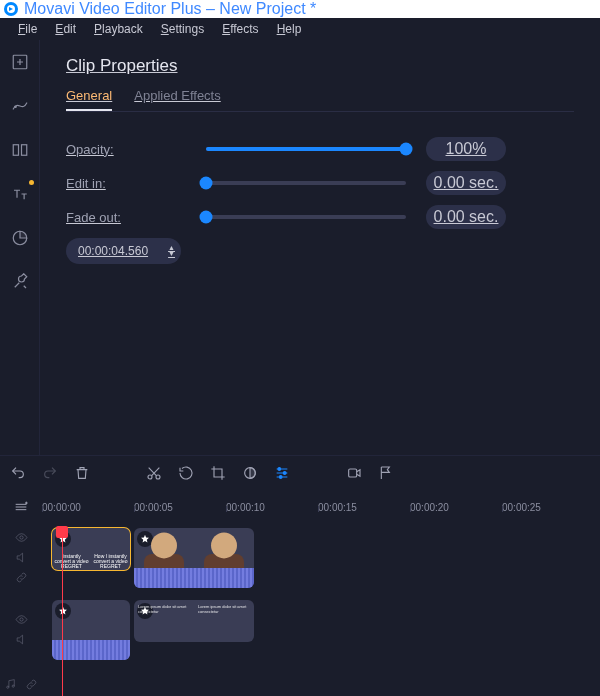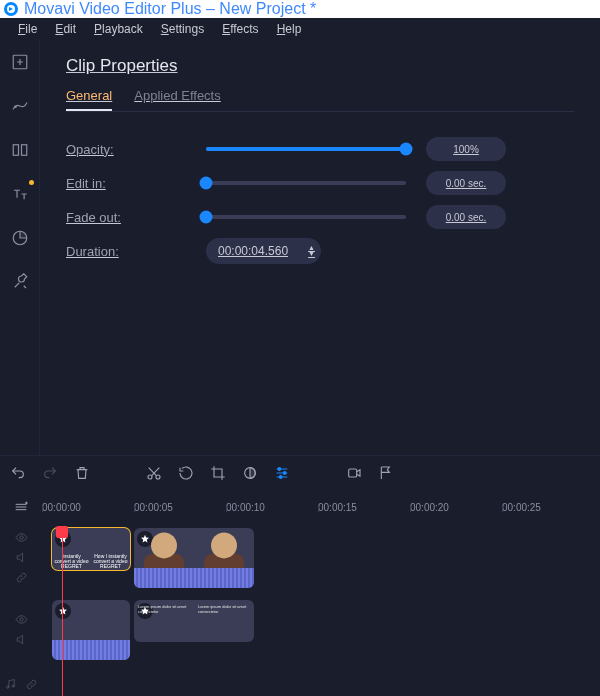--- a/index.html
+++ b/index.html
@@ -22,21 +22,21 @@
   .props-title { font-size: 17px; color: #e5e6ef; margin-bottom: 12px; }
   .tabs { display:flex; gap: 22px; border-bottom: 1px solid #2a2d44; margin-bottom: 20px; }
   .tab { padding-bottom: 6px; color:#7f8294; font-size: 13px; }
   .tab.active { color:#fdba74; border-bottom: 2px solid #e5e6ef; }
   .prop-row { display:flex; align-items:center; height: 34px; }
   .prop-label { width: 140px; color:#9fa2b3; font-size: 13px; }
   .slider-wrap { flex:1; display:flex; align-items:center; }
   .slider { position:relative; width: 200px; height: 4px; border-radius: 2px; background:#3a3d55; }
   .slider .fill { position:absolute; height:100%; background:#1b87ff; border-radius:2px; left:0; }
   .slider .thumb { position:absolute; top:50%; width:13px; height:13px; background:#1b87ff; border-radius:50%; transform:translate(-50%,-50%); }
-  .value-chip { width: 80px; height:24px; border-radius: 12px; background:#2c3049; color:#c8c9d4; display:flex; align-items:center; justify-content:center; font-size:10px; margin-left: 20px; }
+  .value-chip { width: 80px; height:24px; border-radius: 12px; background:#2c3049; color:#c8c9d4; display:flex; align-items:center; justify-content:center; font-size:16px; margin-left: 20px; }
   .duration-chip { width: 115px; height:26px; border-radius: 13px; background:#2c3049; display:flex; align-items:center; padding:0 6px 0 12px; }
   .duration-chip .val { flex:1; text-align:left; color:#c8c9d4; font-size:12px; }
   .duration-chip .spin { display:flex; flex-direction:column; line-height:6px; color:#c8c9d4; font-size:7px; }
   .timeline-section { background:#1a1d2b; border-top: 1px solid #22253a; }
   .tl-toolbar { height: 36px; display:flex; align-items:center; padding: 0 10px; gap: 18px; color:#9fa2b3; }
   .tl-toolbar .spacer { flex:0 0 20px; }
   .tl-toolbar svg { width:16px; height:16px; stroke: currentColor; fill:none; stroke-width:1.7; }
   .tl-toolbar .group { display:flex; gap:16px; align-items:center; }
   .tl-toolbar .active { color:#1b87ff; }
   .ruler-row { display:flex; height:30px; }
@@ -172,21 +172,20 @@
         <div class="slider-wrap">
           <div class="slider">
             <div class="fill" style="width:0%"></div>
             <div class="thumb" style="left:0%"></div>
           </div>
           <div class="value-chip">0.00 sec.</div>
         </div>
       </div>
 
       <div class="prop-row">
-        <div class="prop-label">Duration:</div>
         <div class="slider-wrap">
           <div class="duration-chip">
             <div class="val">00:00:04.560</div>
             <div class="spin">
               <span>▲</span>
                 <span>▼</span>
             </div>
           </div>
         </div>
       </div>

